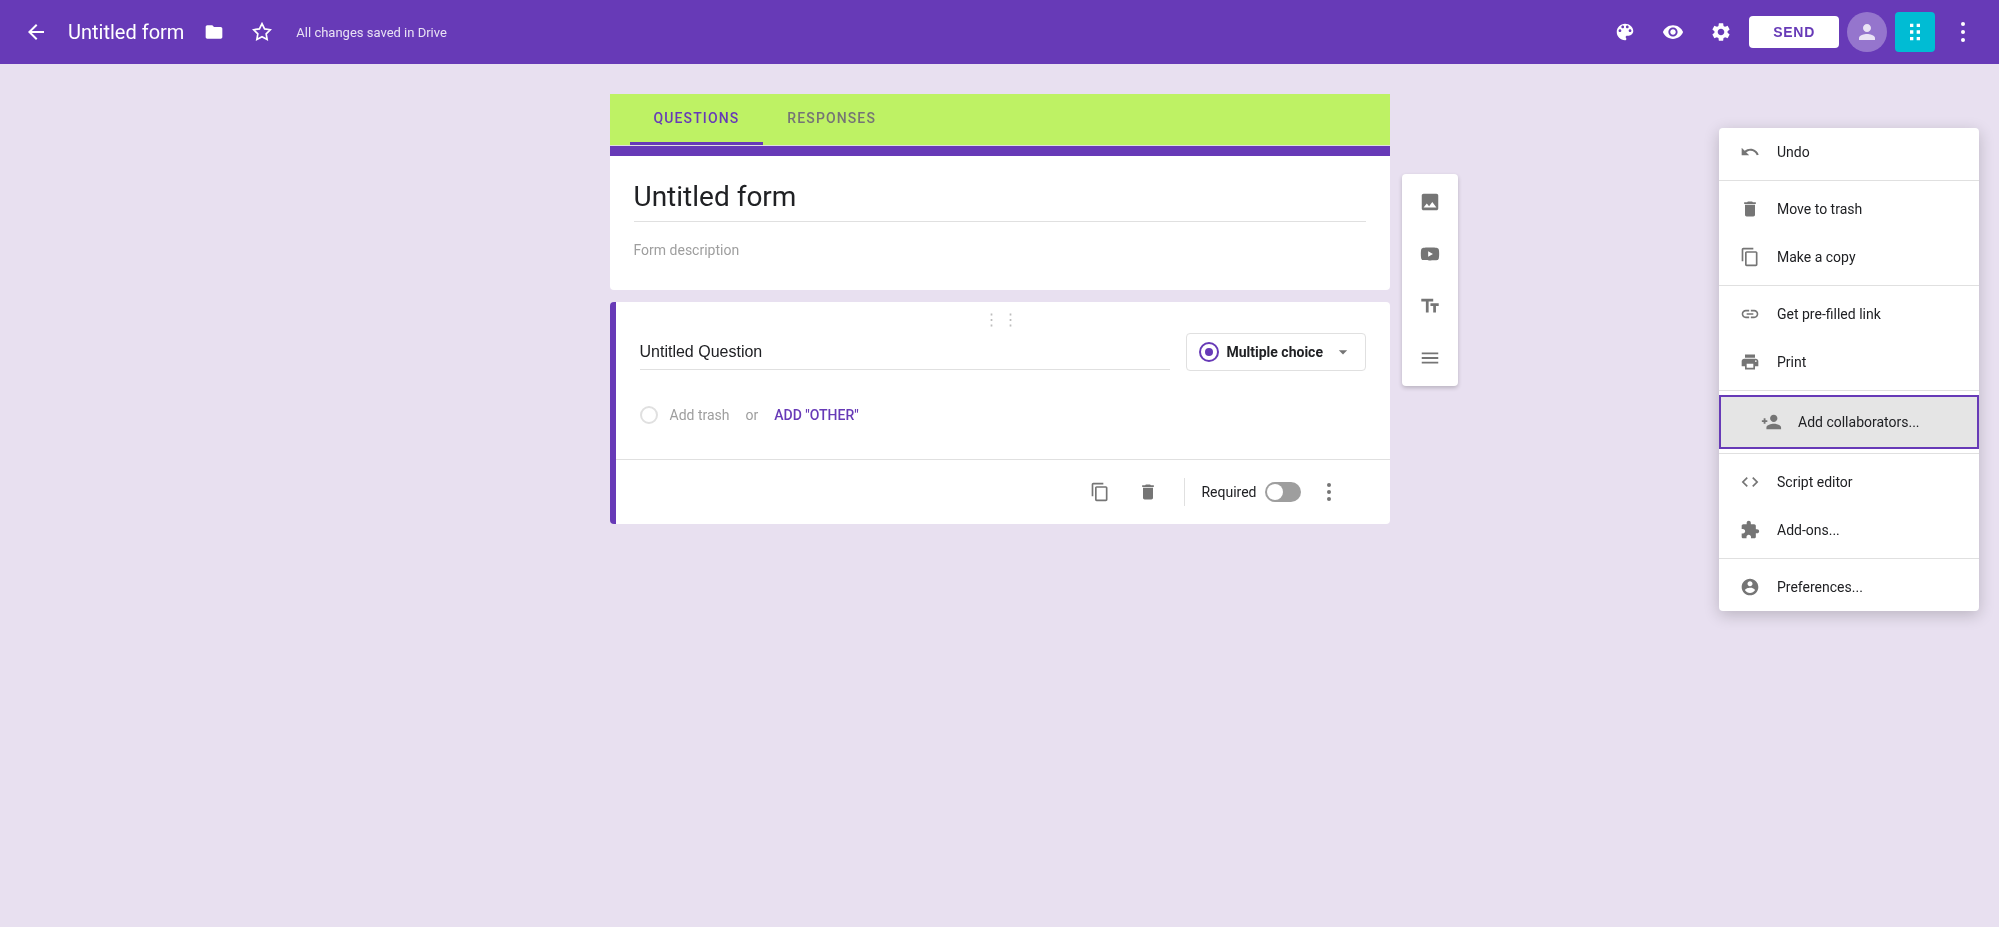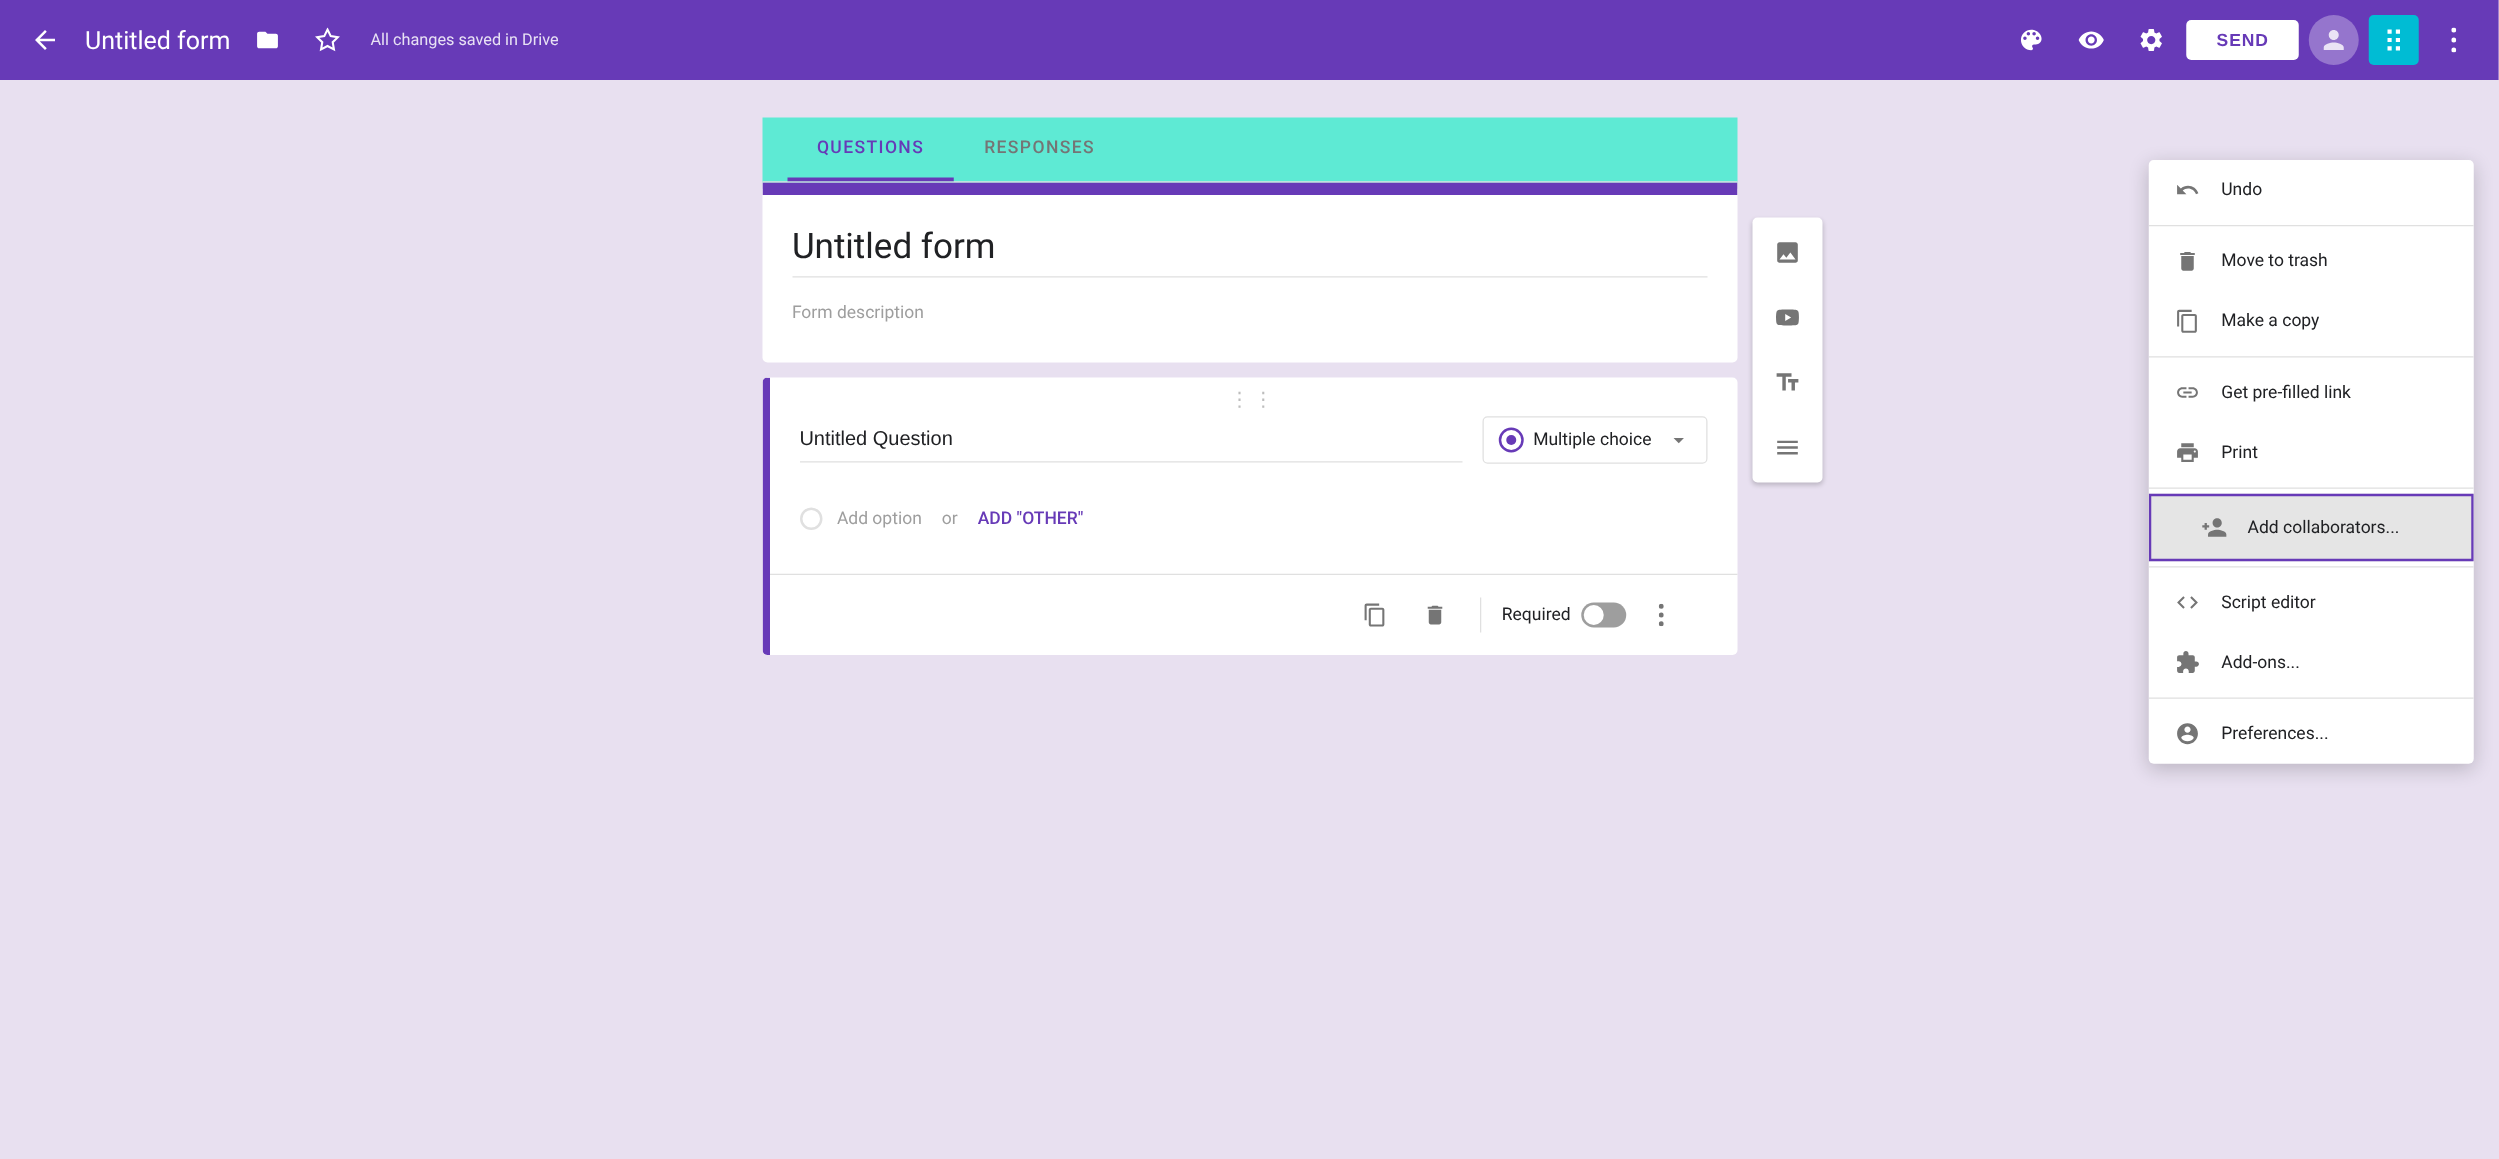--- a/index.html
+++ b/index.html
@@ -106,21 +106,21 @@
 
     
     .form-container {
       width: 780px;
       display: flex;
       flex-direction: column;
       gap: 0;
     }
 
     .form-tabs {
-      background: #5eead4;
+      background: #bef264;
       display: flex;
       border-bottom: 1px solid #e0e0e0;
       padding: 0 20px;
     }
     .tab {
       padding: 16px 24px;
       font-size: 14px;
       font-weight: 500;
       letter-spacing: 0.08em;
       cursor: pointer;
@@ -189,20 +189,21 @@
     .question-type-selector {
       display: flex;
       align-items: center;
       gap: 8px;
       padding: 8px 12px;
       border: 1px solid #e0e0e0;
       border-radius: 4px;
       cursor: pointer;
       min-width: 180px;
       background: white;
+      font-weight: bold;
     }
     .radio-icon {
       width: 20px;
       height: 20px;
       border-radius: 50%;
       border: 2px solid #673ab7;
       position: relative;
       display: flex;
       align-items: center;
       justify-content: center;
@@ -456,21 +457,21 @@
             <span class="question-type-label">Multiple choice</span>
             <svg width="20" height="20" viewBox="0 0 24 24" fill="#757575">
               <path d="M7 10l5 5 5-5z"></path>
             </svg>
           </div>
         </div>
 
 
         <div class="add-option-row">
           <div class="add-option-radio"></div>
-          <span class="add-option-text">Add option</span>
+          <span class="add-option-text">Add trash</span>
           <span class="add-option-text" style="margin: 12px 4px;">or</span>
           <span class="add-other-link">ADD "OTHER"</span>
         </div>
       </div>
 
       <div class="question-footer">
         <button class="footer-icon-btn">
           <svg width="20" height="20" viewBox="0 0 24 24" fill="#757575">
             <path d="M16 1H4c-1.1 0-2 .9-2 2v14h2V3h12V1zm3 4H8c-1.1 0-2 .9-2 2v14c0 1.1.9 2 2 2h11c1.1 0 2-.9 2-2V7c0-1.1-.9-2-2-2zm0 16H8V7h11v14z"></path>
           </svg>

